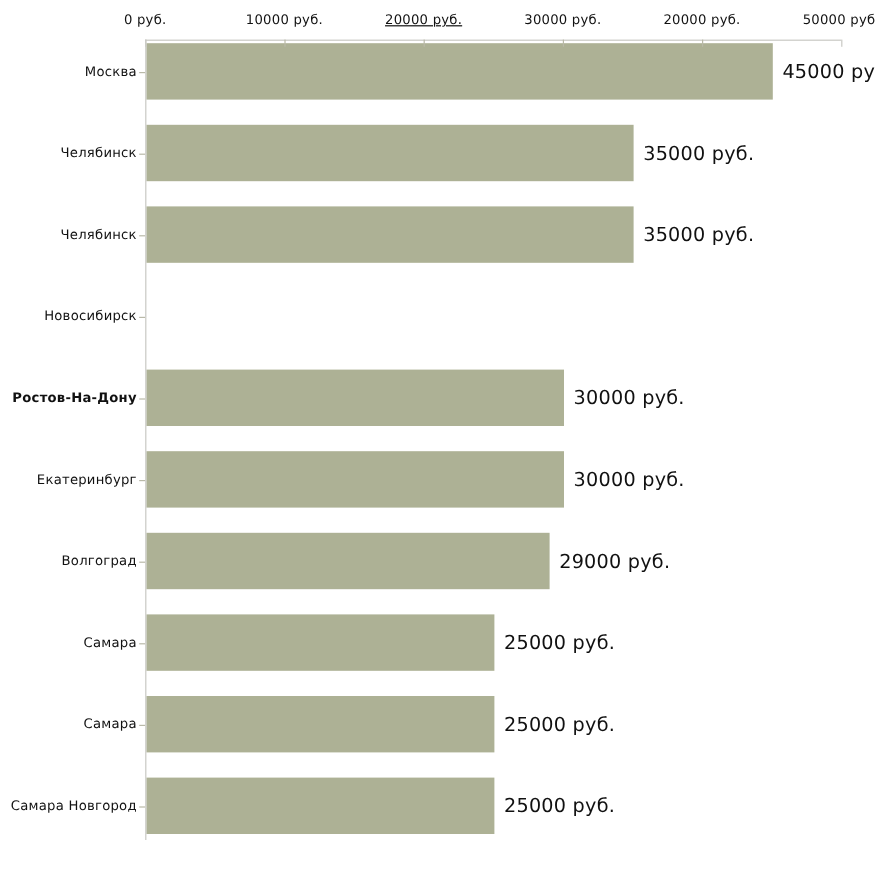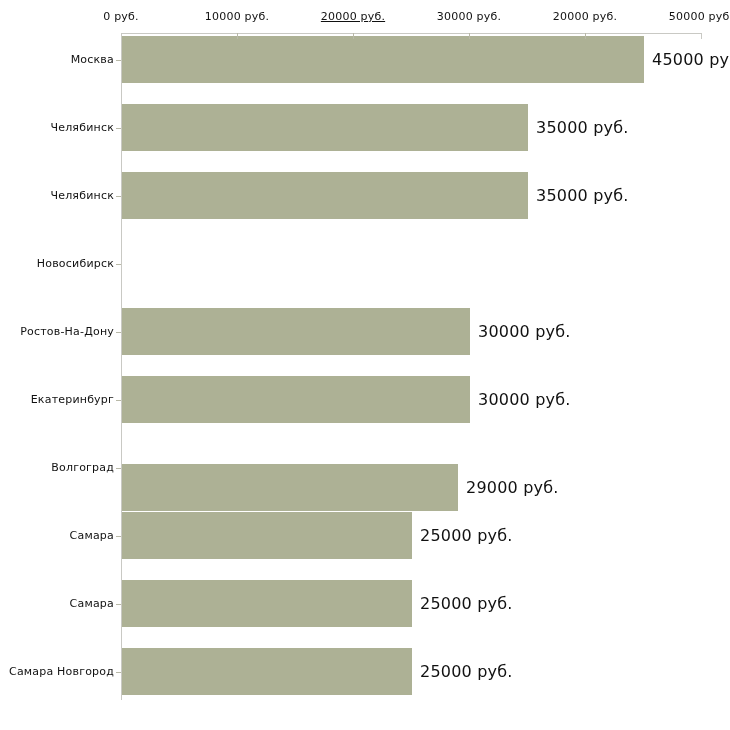--- a/index.html
+++ b/index.html
@@ -128,35 +128,35 @@
         <div class="bar-value" style="left: 536px;">35000 руб.</div>
       </div>
       <div class="cat-label" style="top: 188.5px;">Челябинск</div>
       <div class="cat-tick" style="top: 196px;"></div>
       <div class="bar-row" style="top: 172px; height: 47px;">
         <div class="bar" title="Красноярск — 35000 руб." style="width: 406px; background: rgb(173, 177, 149);"></div>
         <div class="bar-value" style="left: 536px;">35000 руб.</div>
       </div>
       <div class="cat-label" style="top: 256.5px;">Новосибирск</div>
       <div class="cat-tick" style="top: 264px;"></div>
-      <div class="cat-label" style="top: 324.5px;">Ростов-На-Дону</div>
+      <div class="cat-label" style="top: 324.5px; font-weight: bold;">Ростов-На-Дону</div>
       <div class="cat-tick" style="top: 332px;"></div>
       <div class="bar-row" style="top: 308px; height: 47px;">
         <div class="bar" title="Ростов-На-Дону — 30000 руб." style="width: 348px; background: rgb(173, 177, 149);"></div>
         <div class="bar-value" style="left: 478px;">30000 руб.</div>
       </div>
       <div class="cat-label" style="top: 392.5px;">Екатеринбург</div>
       <div class="cat-tick" style="top: 400px;"></div>
       <div class="bar-row" style="top: 376px; height: 47px;">
         <div class="bar" title="Екатеринбург — 30000 руб." style="width: 348px; background: rgb(173, 177, 149);"></div>
         <div class="bar-value" style="left: 478px;">30000 руб.</div>
       </div>
       <div class="cat-label" style="top: 460.5px;">Волгоград</div>
       <div class="cat-tick" style="top: 468px;"></div>
-      <div class="bar-row" style="top: 464px; height: 47px; text-align: center;">
+      <div class="bar-row" style="top: 444px; height: 47px; text-align: center;">
         <div class="bar" title="Волгоград — 29000 руб." style="width: 336px; background: rgb(173, 177, 149);"></div>
         <div class="bar-value" style="left: 466px;">29000 руб.</div>
       </div>
       <div class="cat-label" style="top: 528.5px;">Самара</div>
       <div class="cat-tick" style="top: 536px;"></div>
       <div class="bar-row" style="top: 512px; height: 47px;">
         <div class="bar" title="Пермь — 25000 руб." style="width: 290px; background: rgb(173, 177, 149);"></div>
         <div class="bar-value" style="left: 420px;">25000 руб.</div>
       </div>
       <div class="cat-label" style="top: 596.5px;">Самара</div>

